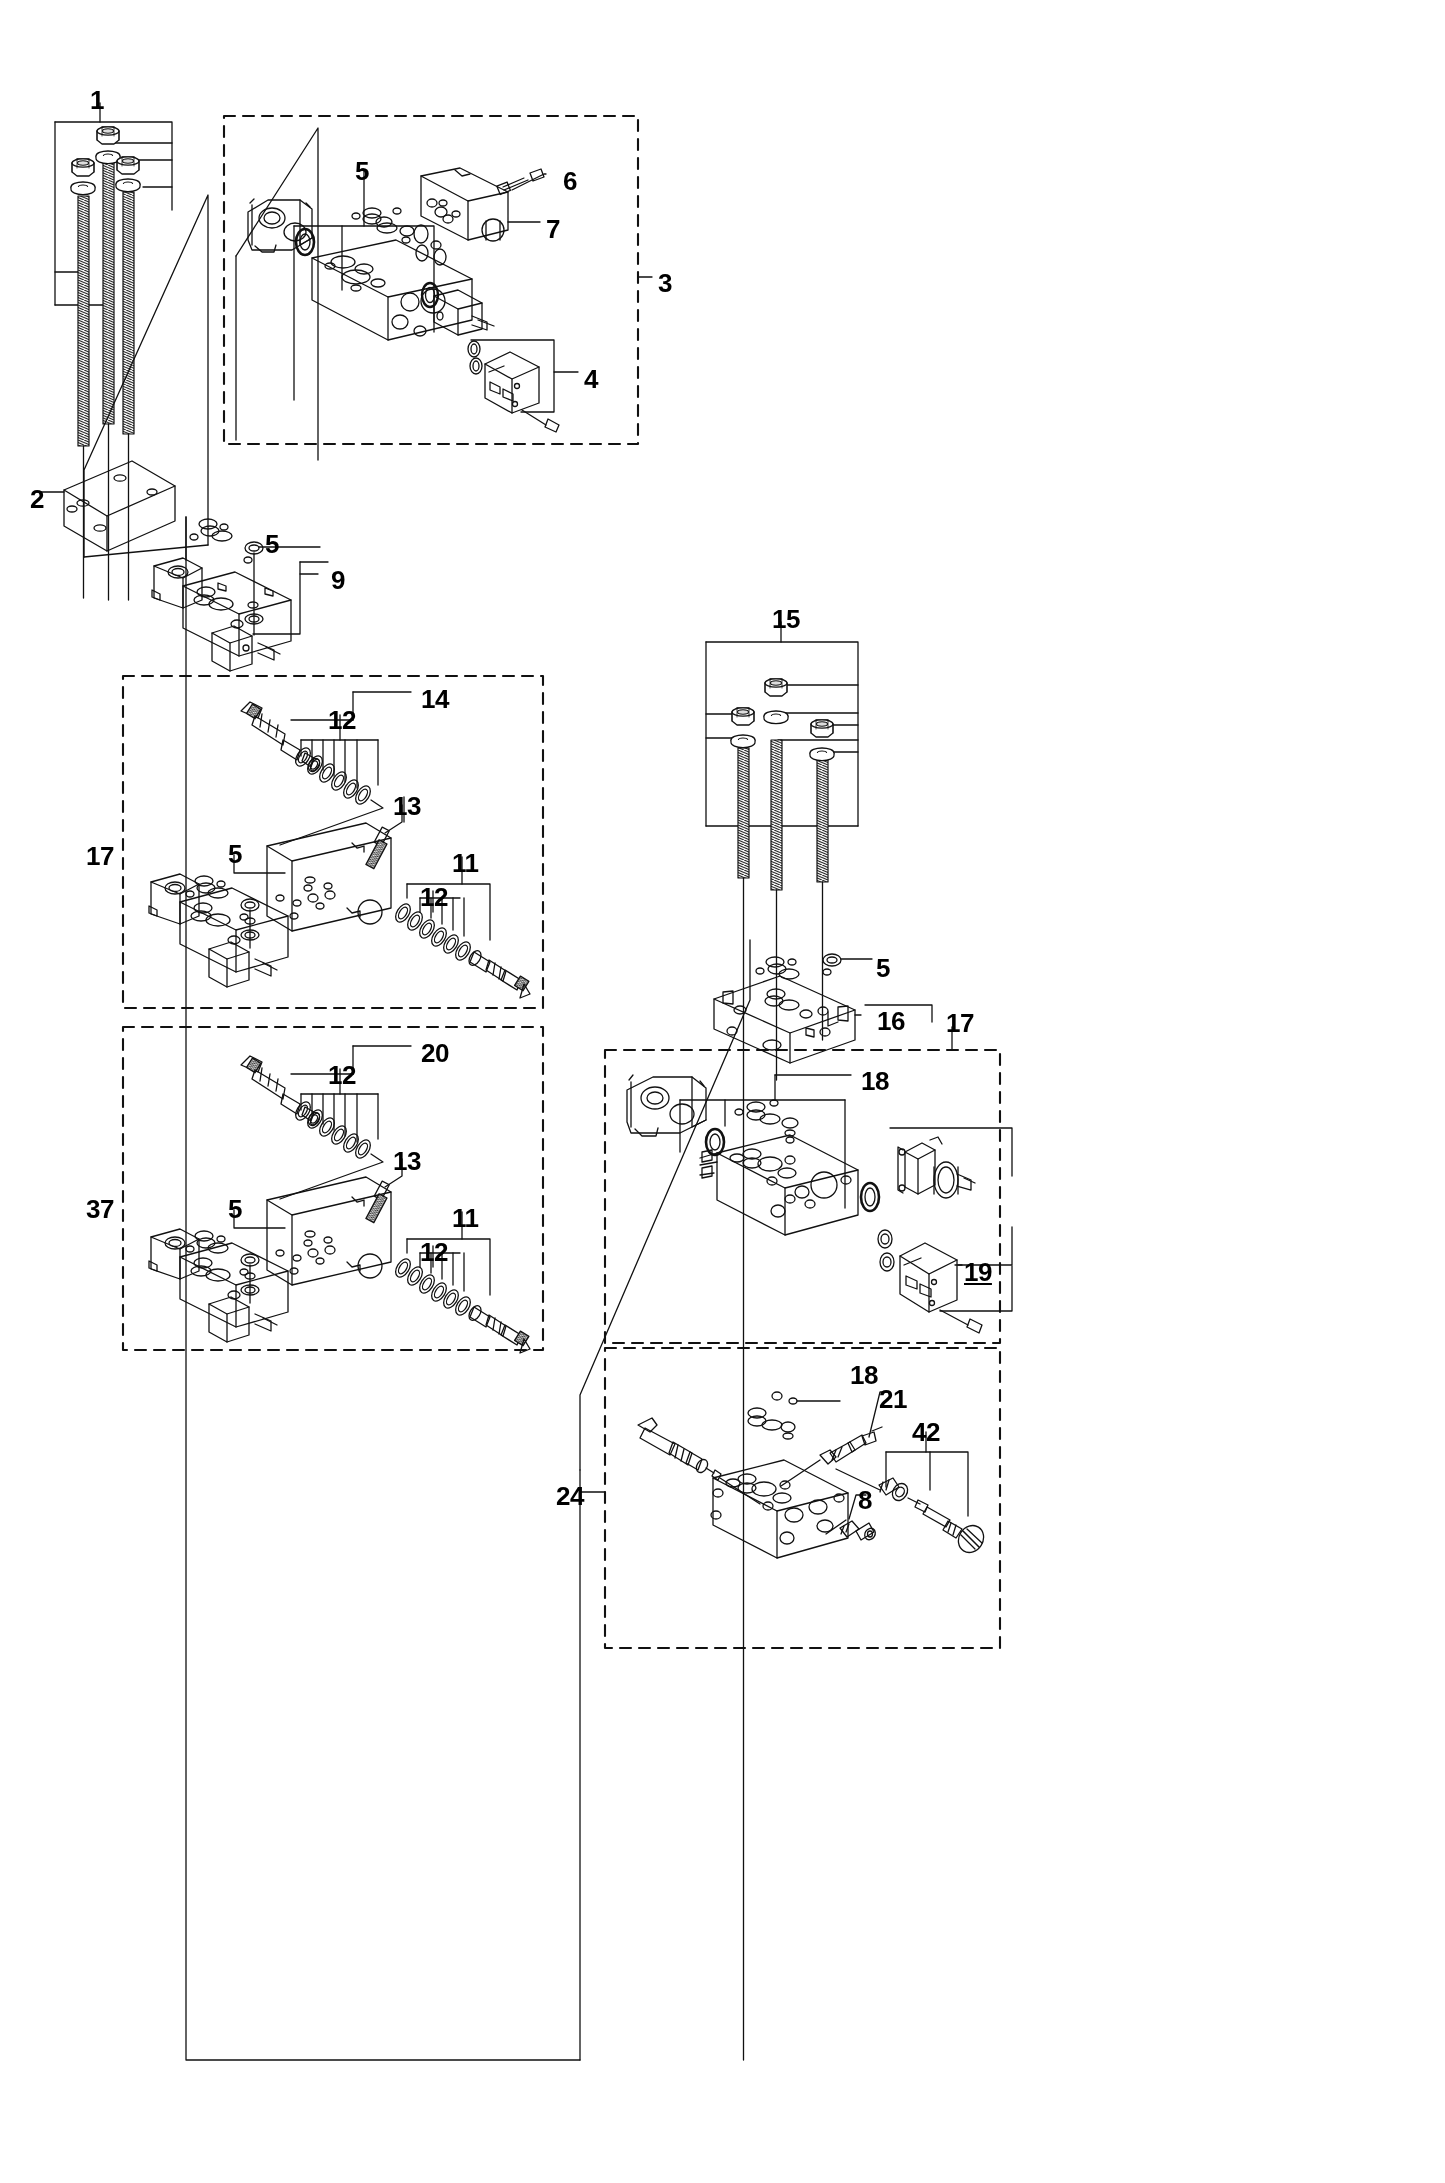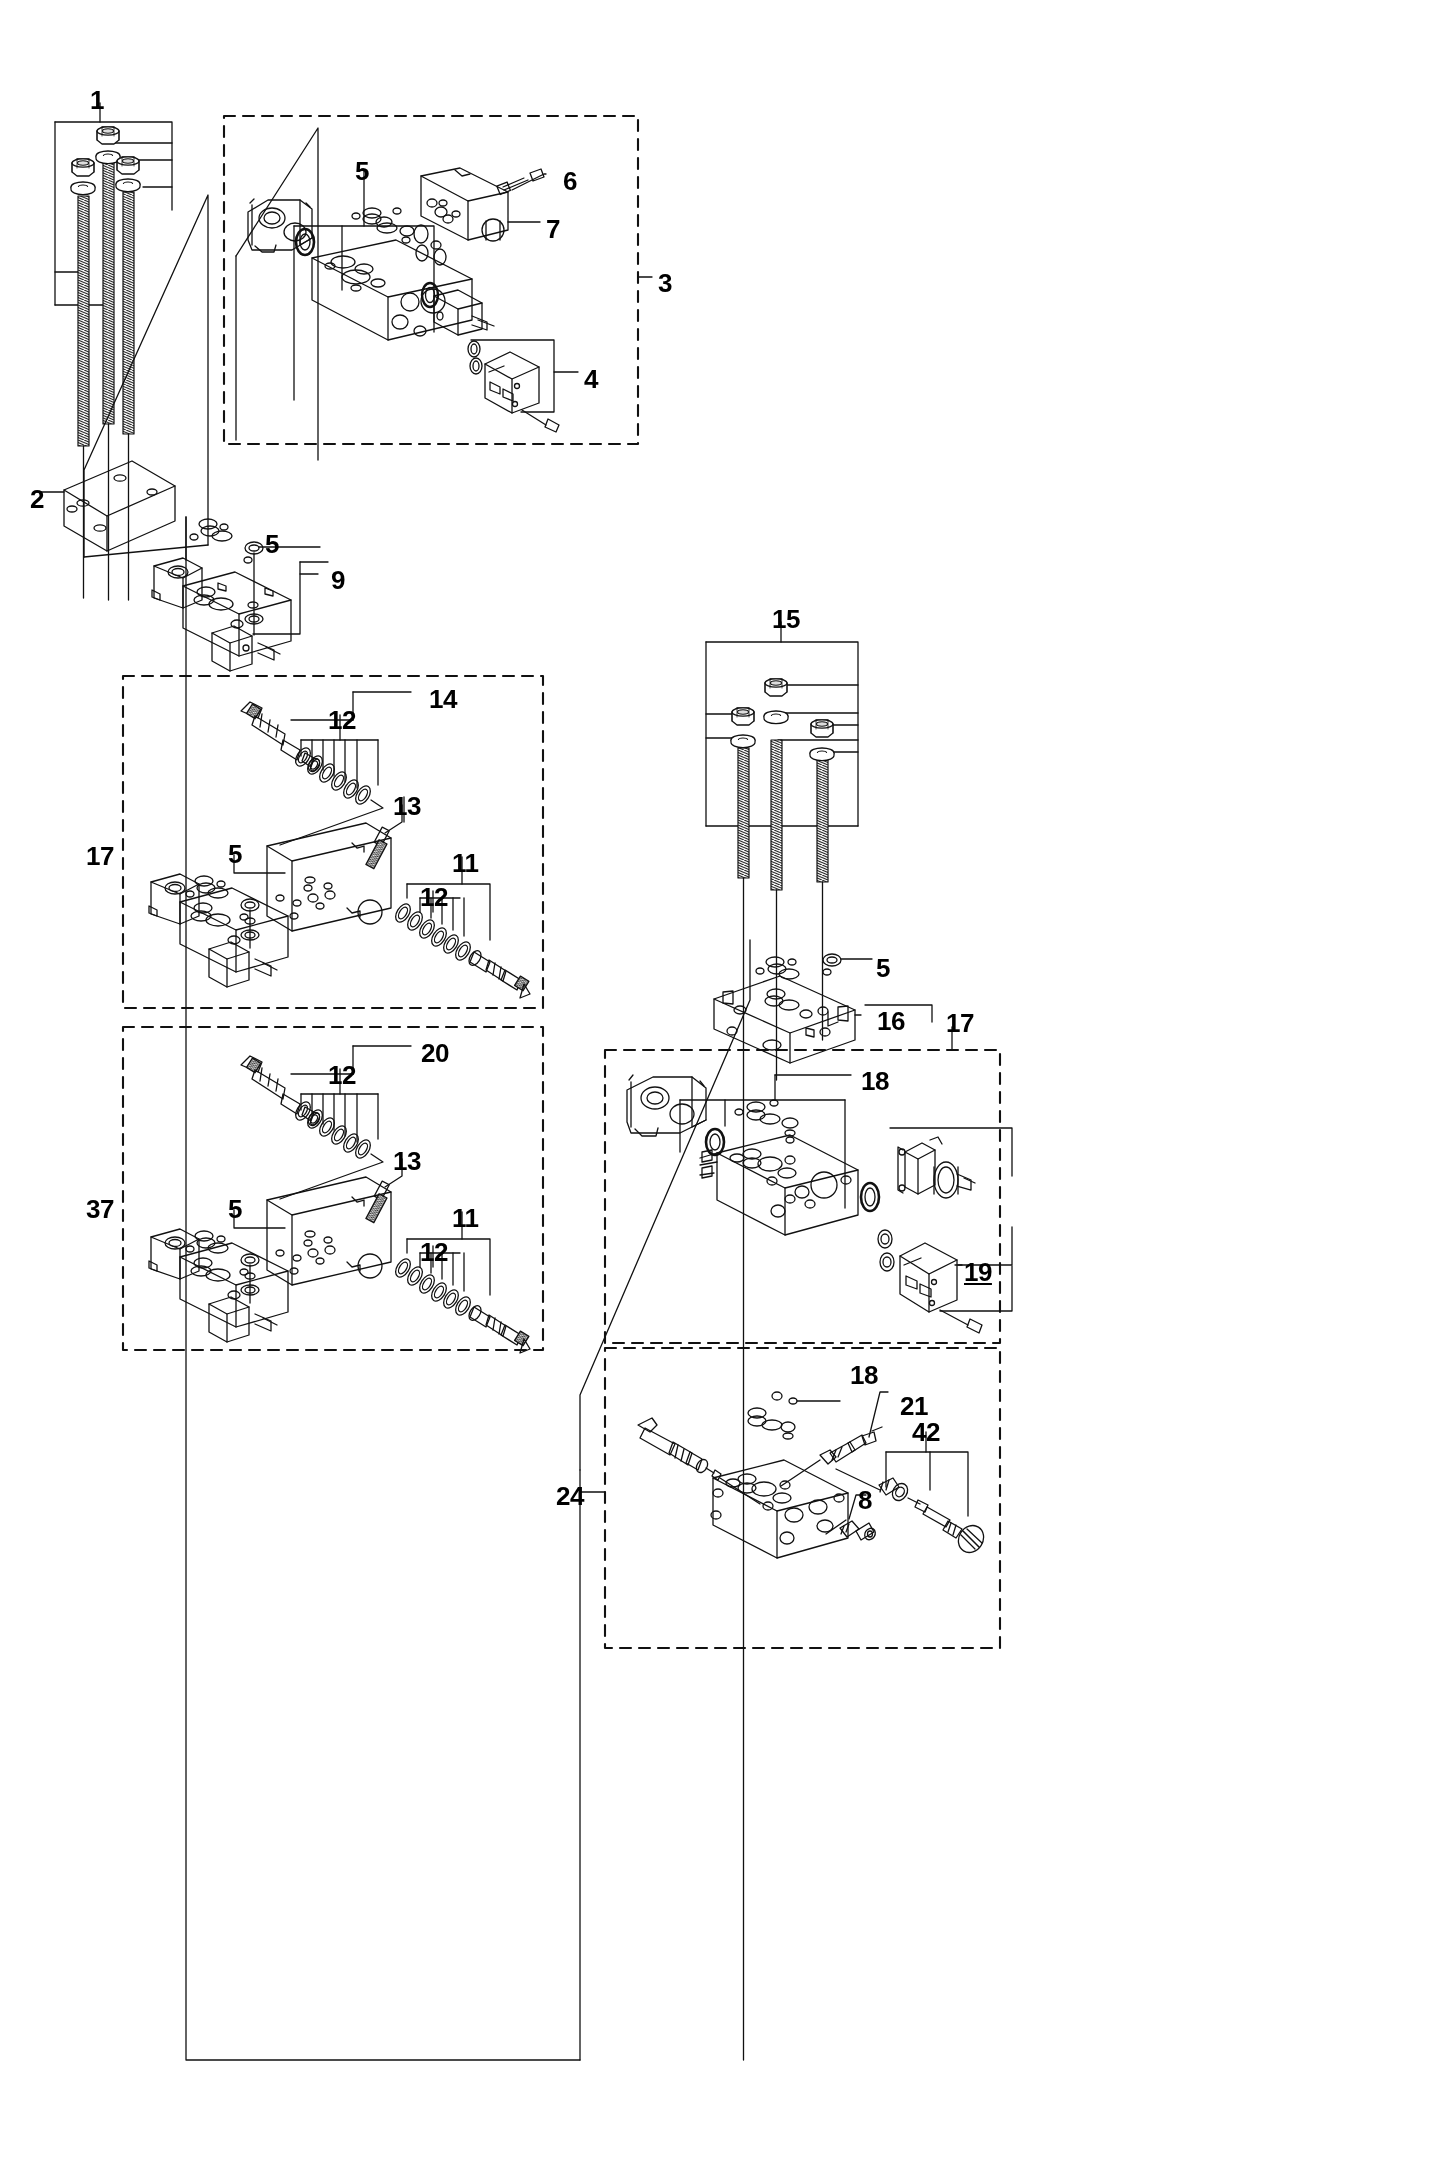--- a/index.html
+++ b/index.html
@@ -807,39 +807,39 @@
 
 <div class="callout" style="left:90px;  top:87px;">1</div>
 <div class="callout" style="left:30px;  top:486px;">2</div>
 <div class="callout" style="left:658px; top:270px;">3</div>
 <div class="callout" style="left:584px; top:366px;">4</div>
 <div class="callout" style="left:355px; top:158px;">5</div>
 <div class="callout" style="left:563px; top:168px;">6</div>
 <div class="callout" style="left:546px; top:216px;">7</div>
 <div class="callout" style="left:265px; top:531px;">5</div>
 <div class="callout" style="left:331px; top:567px;">9</div>
-<div class="callout" style="left:421px; top:686px;margin-left:8px;">14</div>
+<div class="callout" style="left:421px; top:686px;">14</div>
 <div class="callout" style="left:328px; top:707px;">12</div>
 <div class="callout" style="left:393px; top:793px;">13</div>
 <div class="callout" style="left:228px; top:841px;">5</div>
 <div class="callout" style="left:86px;  top:843px;">17</div>
 <div class="callout" style="left:452px; top:850px;">11</div>
 <div class="callout" style="left:420px; top:884px;">12</div>
 <div class="callout" style="left:772px; top:606px;">15</div>
 <div class="callout" style="left:876px; top:955px;">5</div>
 <div class="callout" style="left:877px; top:1008px;text-align:right;">16</div>
 <div class="callout" style="left:946px; top:1010px;text-align:center;">17</div>
 <div class="callout" style="left:421px; top:1040px;">20</div>
 <div class="callout" style="left:328px; top:1062px;">12</div>
 <div class="callout" style="left:861px; top:1068px;">18</div>
 <div class="callout" style="left:393px; top:1148px;">13</div>
 <div class="callout" style="left:86px;  top:1196px;">37</div>
 <div class="callout" style="left:228px; top:1196px;">5</div>
 <div class="callout" style="left:452px; top:1205px;">11</div>
 <div class="callout" style="left:420px; top:1239px;">12</div>
 <div class="callout" style="left:964px; top:1259px;text-decoration:underline;">19</div>
 <div class="callout" style="left:850px; top:1362px;">18</div>
-<div class="callout" style="left:900px; top:1386px;margin-top:7px;">21</div>
+<div class="callout" style="left:879px; top:1386px;">21</div>
 <div class="callout" style="left:912px; top:1419px;">42</div>
 <div class="callout" style="left:556px; top:1483px;">24</div>
 <div class="callout" style="left:858px; top:1487px;">8</div>
 
 </div>
 
 </body></html>

